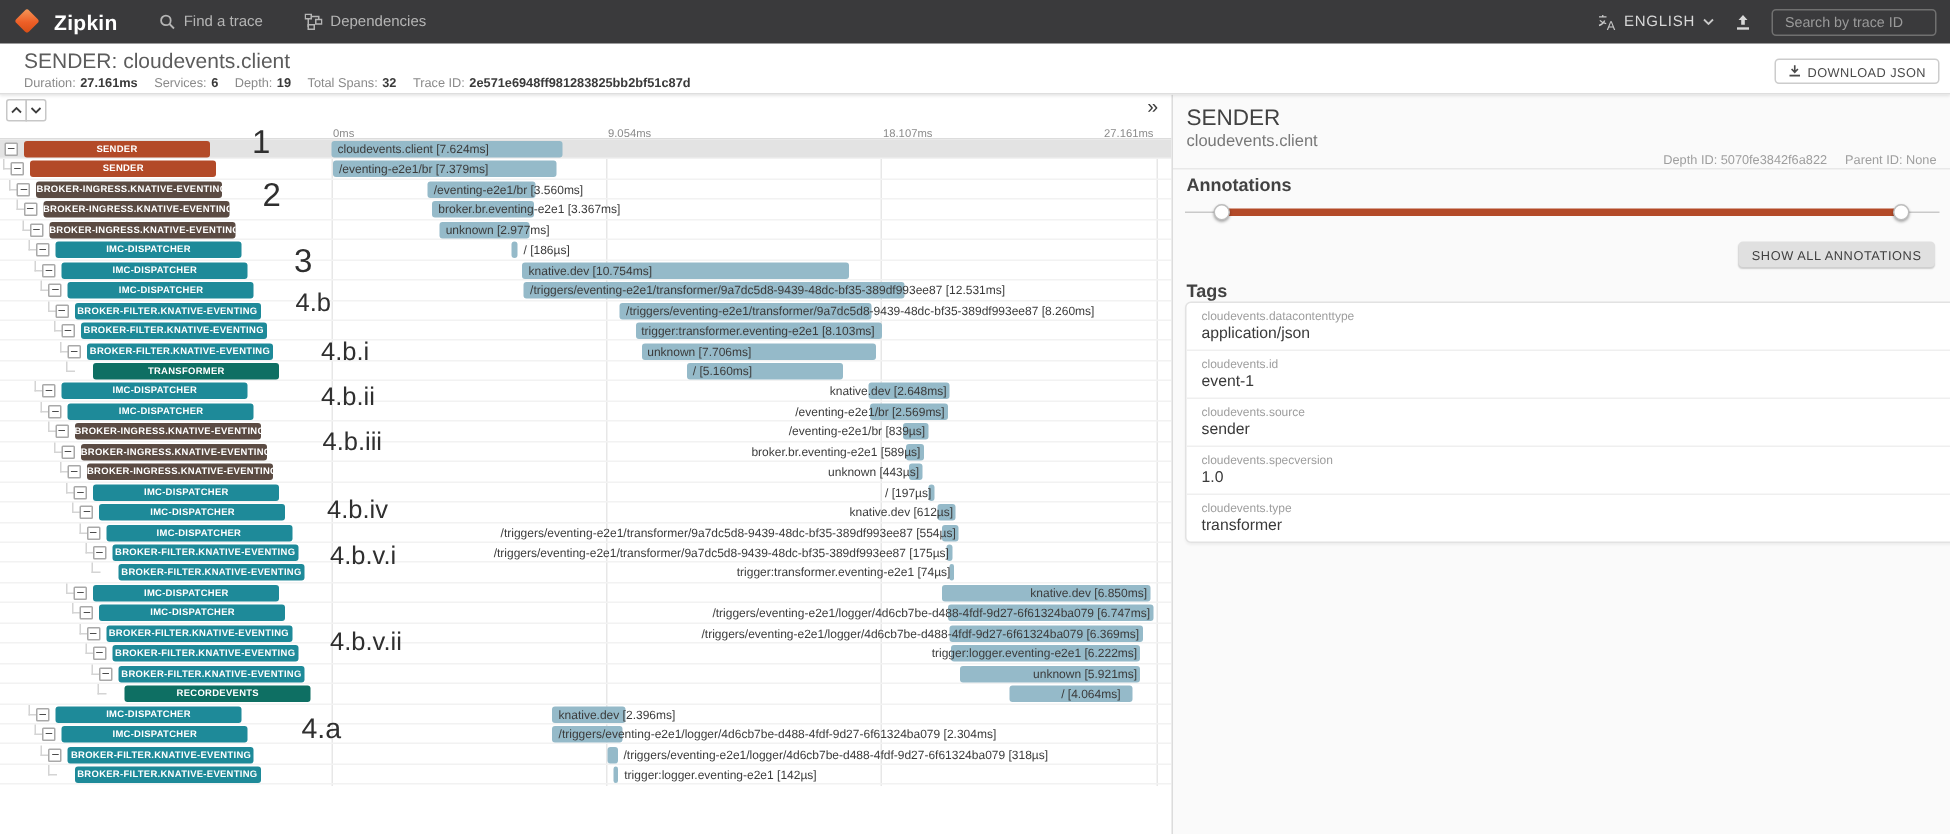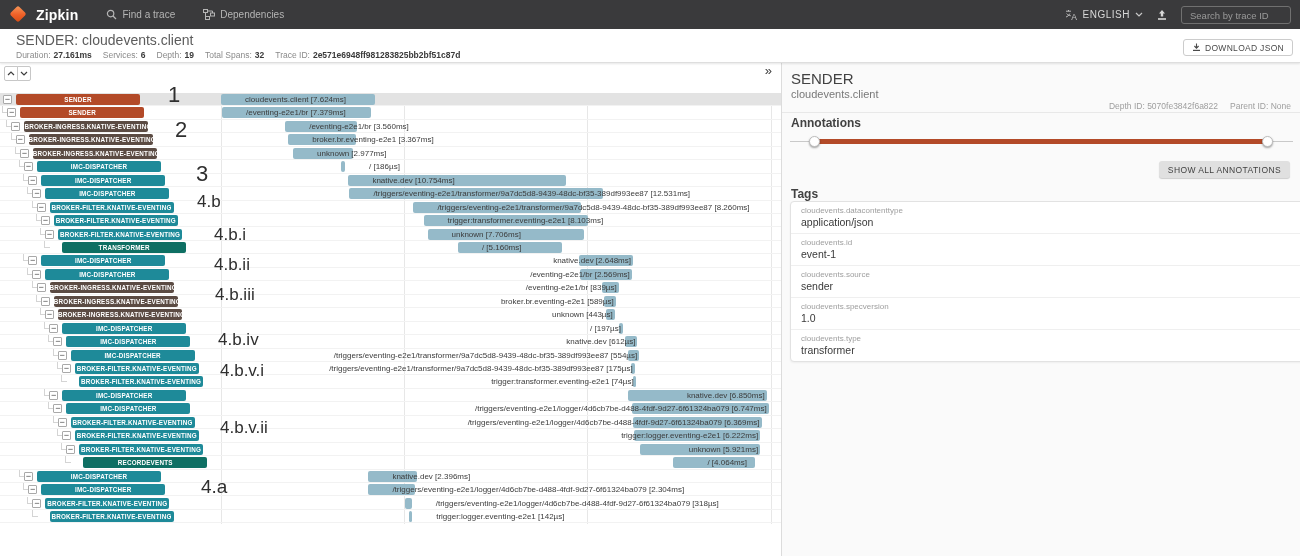--- a/index.html
+++ b/index.html
@@ -50,21 +50,21 @@
   .row { position:absolute; left:0; width:781px; height:13.45px; border-bottom:1px solid #f2f2f2; }
   .row.selected { background:#e3e3e3; }
   .connector { position:absolute; top:0; width:6px; height:7px;
     border-left:1px solid #d4d4d4; border-bottom:1px solid #d4d4d4; }
   .toggle { position:absolute; top:2px; width:9px; height:9px; border:1px solid #a9a9a9; background:#fff;
     border-radius:1px; color:#444; font-size:9px; line-height:6px; text-align:center; cursor:pointer; }
   .badge { position:absolute; top:1px; height:11px; width:124px; border-radius:2px; color:#fff;
     font-size:6.3px; font-weight:bold; letter-spacing:.2px; text-align:center; line-height:11px;
     white-space:nowrap; overflow:hidden; }
   .bar { position:absolute; top:1px; height:11px; background:#95bac9; border-radius:2px; }
-  .lbl { position:absolute; top:0; height:13.45px; line-height:13.45px; font-size:8px; color:#3b3b3b; white-space:nowrap;margin-left:20px; }
+  .lbl { position:absolute; top:0; height:13.45px; line-height:13.45px; font-size:8px; color:#3b3b3b; white-space:nowrap; }
 
   
   .overlay-num { position:absolute; z-index:9; color:#2f2f2f; font-family:"Liberation Sans",sans-serif;
     pointer-events:none; line-height:1.1; }
 
   
   .detail-pane { position:absolute; top:63px; left:781px; width:519px; height:493px;
     background:#fafafa; border-left:1px solid #dcdcdc; }
   .d-title { position:absolute; left:9px; top:7px; font-size:15px; color:#424242; }
   .d-sub { position:absolute; left:9px; top:25px; font-size:11px; color:#787878; }
@@ -177,20 +177,26 @@
   </div>
   <div class="toolbar-btn down">
     <span class="icon">
       <svg width="8" height="5" viewBox="0 0 8 5">
           <path d="M1 1 L4 4 L7 1" fill="none" stroke="#3e3e3e" stroke-width="1.2"></path>
         </svg>
     </span>
   </div>
   <div class="expand-icon">»</div>
 
+  <div class="ruler">
+      <div class="tick" style="left: 222px;">0ms</div>
+      <div class="tick" style="left: 405.34px;">9.054ms</div>
+      <div class="tick" style="left: 588.66px;">18.107ms</div>
+      <div class="tick" style="left: 709px; width: 60px; text-align: right;">27.161ms</div>
+    </div>
   <div class="rows">
       <div class="gridline" style="left: 220.5px;"></div>
       <div class="gridline" style="left: 403.8px;"></div>
       <div class="gridline" style="left: 587.2px;"></div>
       <div class="gridline" style="left: 770.5px;"></div>
       <div class="row selected" style="top: 0px;">
         <div class="toggle" style="left: 3px;">−</div>
         <div class="badge" style="left: 16px; background: rgb(179, 74, 40);">SENDER</div>
         <div class="bar" style="left: 221px; width: 154.4px;"></div>
         <div class="lbl" style="left: 225px;">cloudevents.client [7.624ms]</div>

